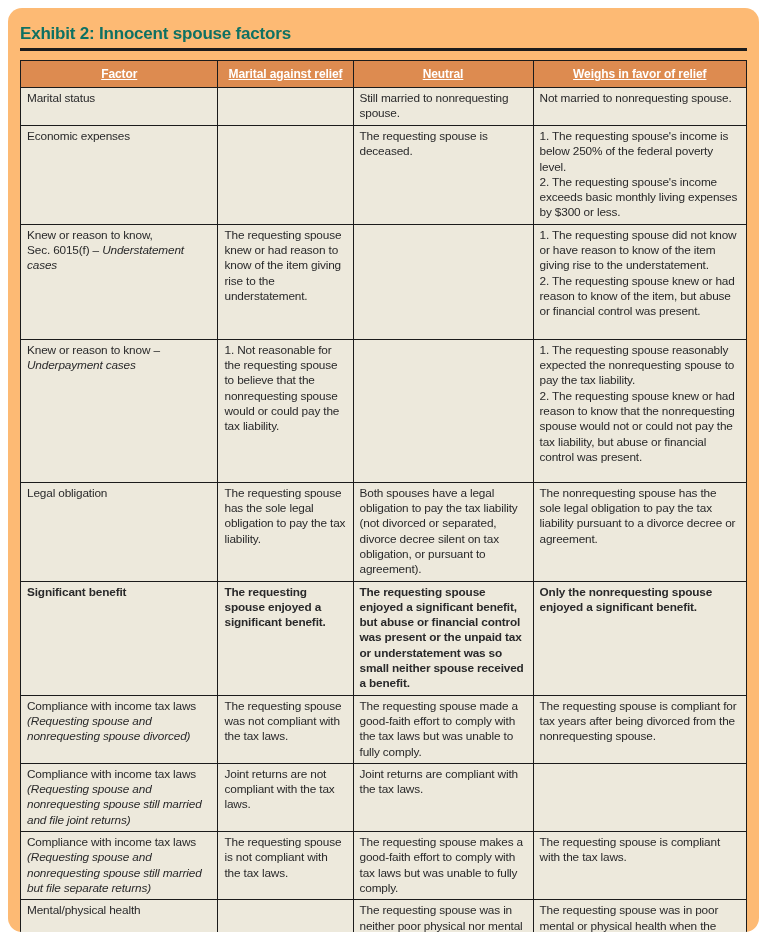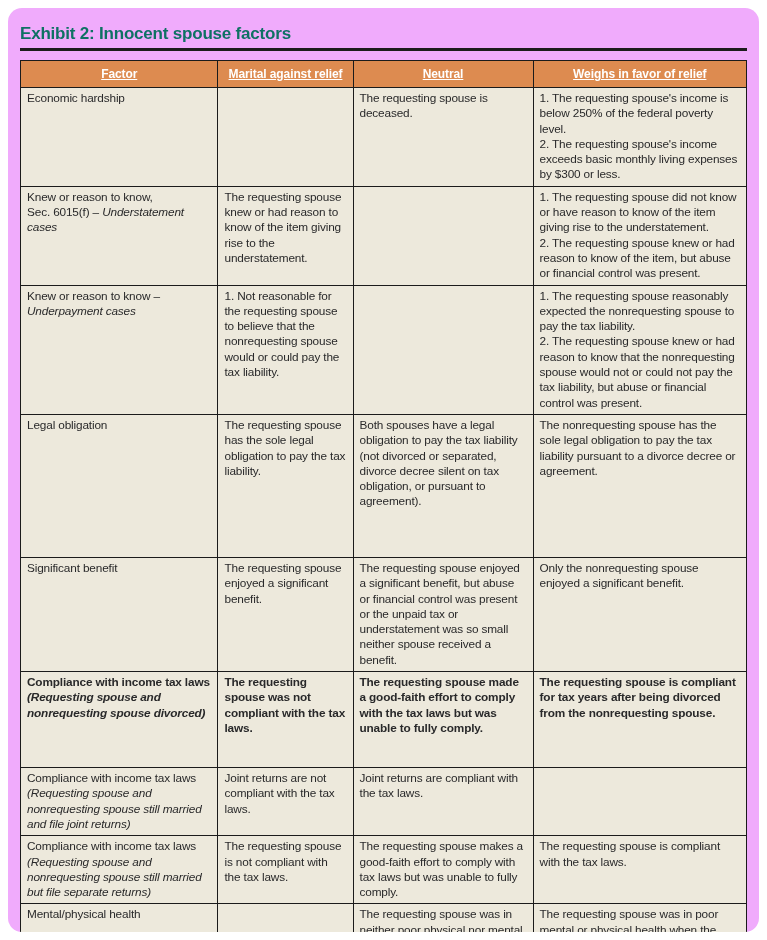--- a/index.html
+++ b/index.html
@@ -5,21 +5,21 @@
   * { margin: 0; padding: 0; box-sizing: border-box; }
   html, body {
     width: 767px; height: 940px;
     background: #ffffff;
     font-family: "Liberation Sans", sans-serif;
   }
   .exhibit-card {
     position: absolute;
     left: 8px; top: 8px;
     width: 751px; height: 924px;
-    background: #f0abfc;
+    background: #fdba74;
     border-radius: 14px;
     overflow: hidden;
   }
   .exhibit-title {
     position: absolute;
     left: 12px; top: 16px;
     font-size: 17px;
     font-weight: bold;
     color: #0e7163;
     letter-spacing: -0.2px;
@@ -93,21 +93,27 @@
     <thead>
       <tr>
         <th>Factor</th>
         <th>Marital against relief</th>
         <th>Neutral</th>
         <th>Weighs in favor of relief</th>
       </tr>
     </thead>
     <tbody>
       <tr>
-        <td><span>Economic hardship</span><span class="em"></span></td>
+        <td><span>Marital status</span><span class="em"></span></td>
+        <td></td>
+        <td>Still married to nonrequesting spouse.</td>
+        <td>Not married to nonrequesting spouse.</td>
+      </tr>
+      <tr>
+        <td><span>Economic expenses</span><span class="em"></span></td>
         <td></td>
         <td>The requesting spouse is deceased.</td>
         <td>1. The requesting spouse's income is below 250% of the federal poverty level.
 2. The requesting spouse's income exceeds basic monthly living expenses by $300 or less.</td>
       </tr>
       <tr>
         <td><span>Knew or reason to know,
 Sec. 6015(f) – </span><span class="em">Understatement cases</span></td>
         <td>The requesting spouse knew or had reason to know of the item giving rise to the understatement.</td>
         <td></td>

